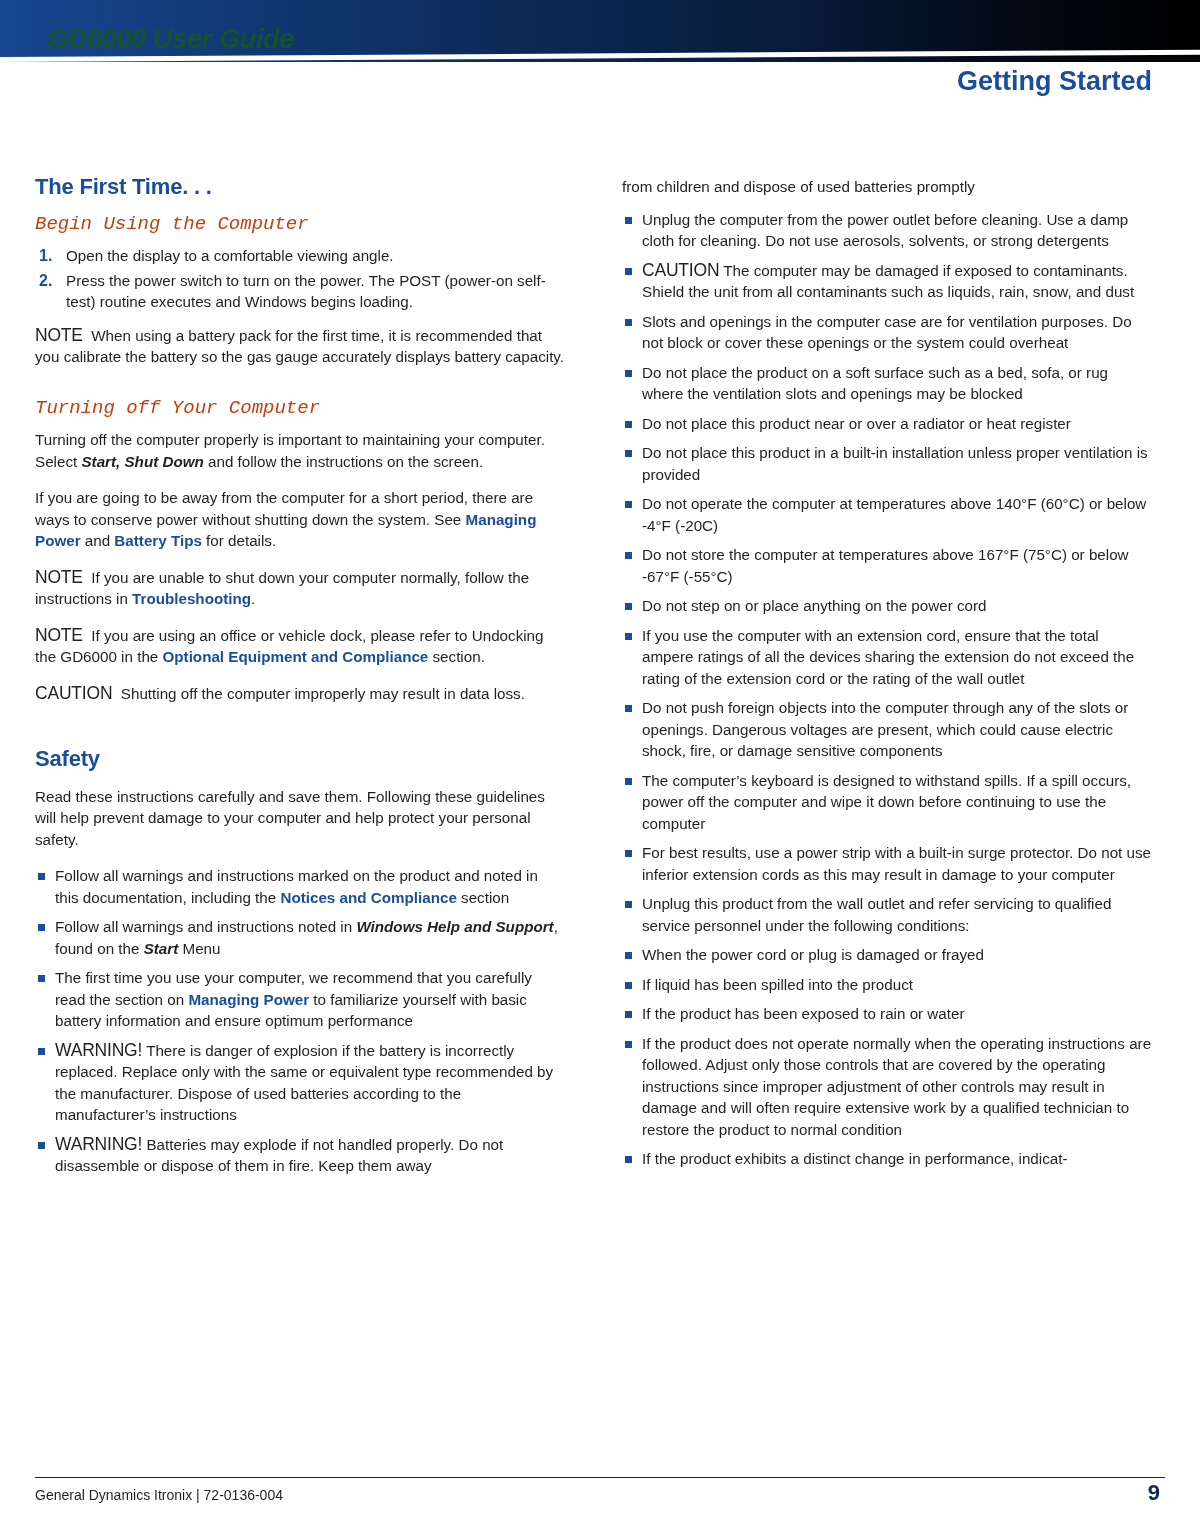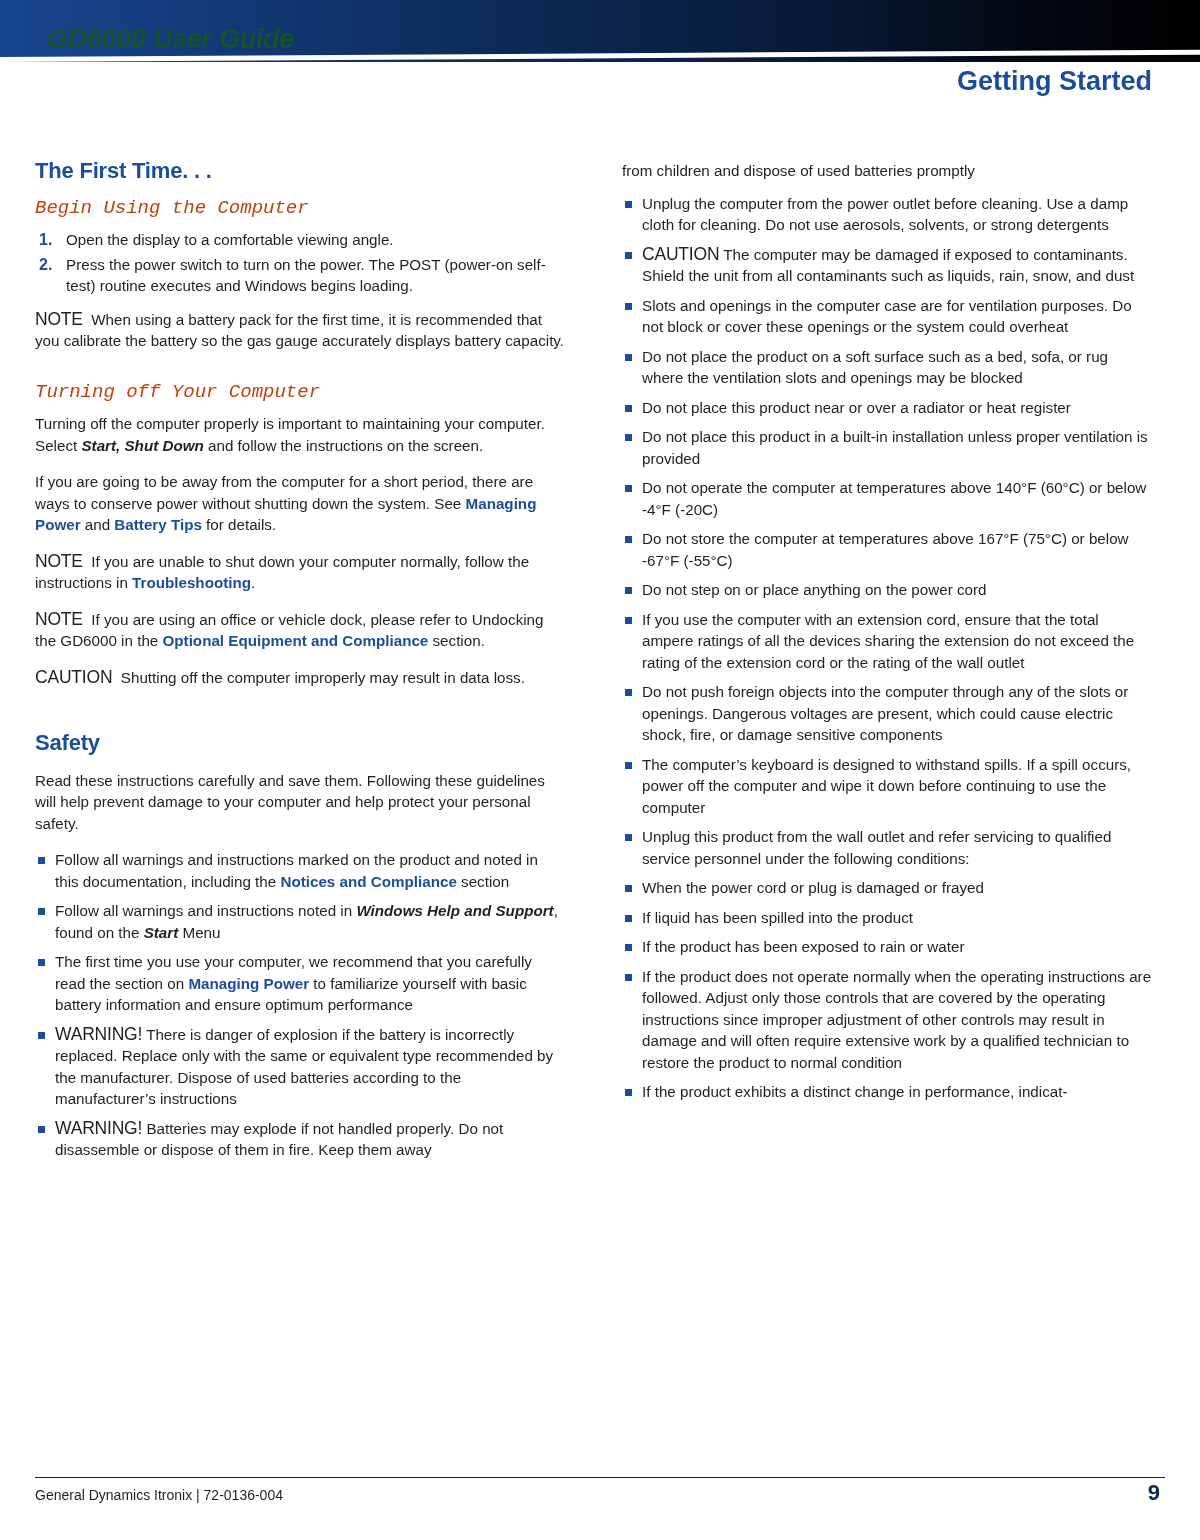--- a/index.html
+++ b/index.html
@@ -51,21 +51,21 @@
     top: 66px;
     right: 48px;
     font-size: 27px;
     font-weight: bold;
     color: #1a4e9b;
   }
 
   
   .col {
     position: absolute;
-    top: 160px;
+    top: 176px;
     width: 530px;
     font-size: 15.2px;
     line-height: 21.5px;
     color: #231f20;
   }
   .col-left { left: 35px; }
   .col-right { left: 622px; }
 
   h2.section {
     font-size: 22px;
@@ -224,20 +224,21 @@
       <li><span>Slots and openings in the computer case are for ventilation purposes. Do not block or cover these openings or the system could overheat</span></li>
       <li><span>Do not place the product on a soft surface such as a bed, sofa, or rug where the ventilation slots and openings may be blocked</span></li>
       <li><span>Do not place this product  near or over a radiator or heat register</span></li>
       <li><span>Do not place this product in a built-in installation unless proper ventilation is provided</span></li>
       <li><span>Do not operate the computer at temperatures above 140°F (60°C) or below -4°F (-20C)</span></li>
       <li><span>Do not store the computer at temperatures above 167°F (75°C) or below -67°F (-55°C)</span></li>
       <li><span>Do not step on or place anything on the power cord</span></li>
       <li><span>If you use the computer with an extension cord, ensure that the total ampere ratings of all the devices sharing the extension do not exceed the rating of the extension cord or the rating of the wall outlet</span></li>
       <li><span>Do not push foreign objects into the computer through any of the slots or openings. Dangerous voltages are present, which could cause electric shock,  fire, or damage sensitive components</span></li>
       <li><span>The computer’s keyboard is designed to withstand spills. If a spill occurs, power off the computer and wipe it down before continuing to use the computer</span></li>
+      <li><span>For best results, use a power strip with a built-in surge protector. Do not use inferior extension cords as this may result in damage to your computer</span></li>
       <li><span>Unplug this product from the wall outlet and refer servicing to qualified service personnel under the following conditions:</span></li>
       <li><span>When the power cord or plug is damaged or frayed</span></li>
       <li><span>If liquid has been spilled into the product</span></li>
       <li><span>If the product has been exposed to rain or water</span></li>
       <li><span>If the product does not operate normally when the operating instructions are followed. Adjust only those controls that are covered by the operating instructions since improper adjustment of other controls may result in damage and will often require extensive work by a qualified technician to restore the product to normal condition</span></li>
       <li><span>If the product exhibits a distinct change in performance, indicat-</span></li>
     </ul>
 </div>
 
 <div class="footer-rule"></div>

